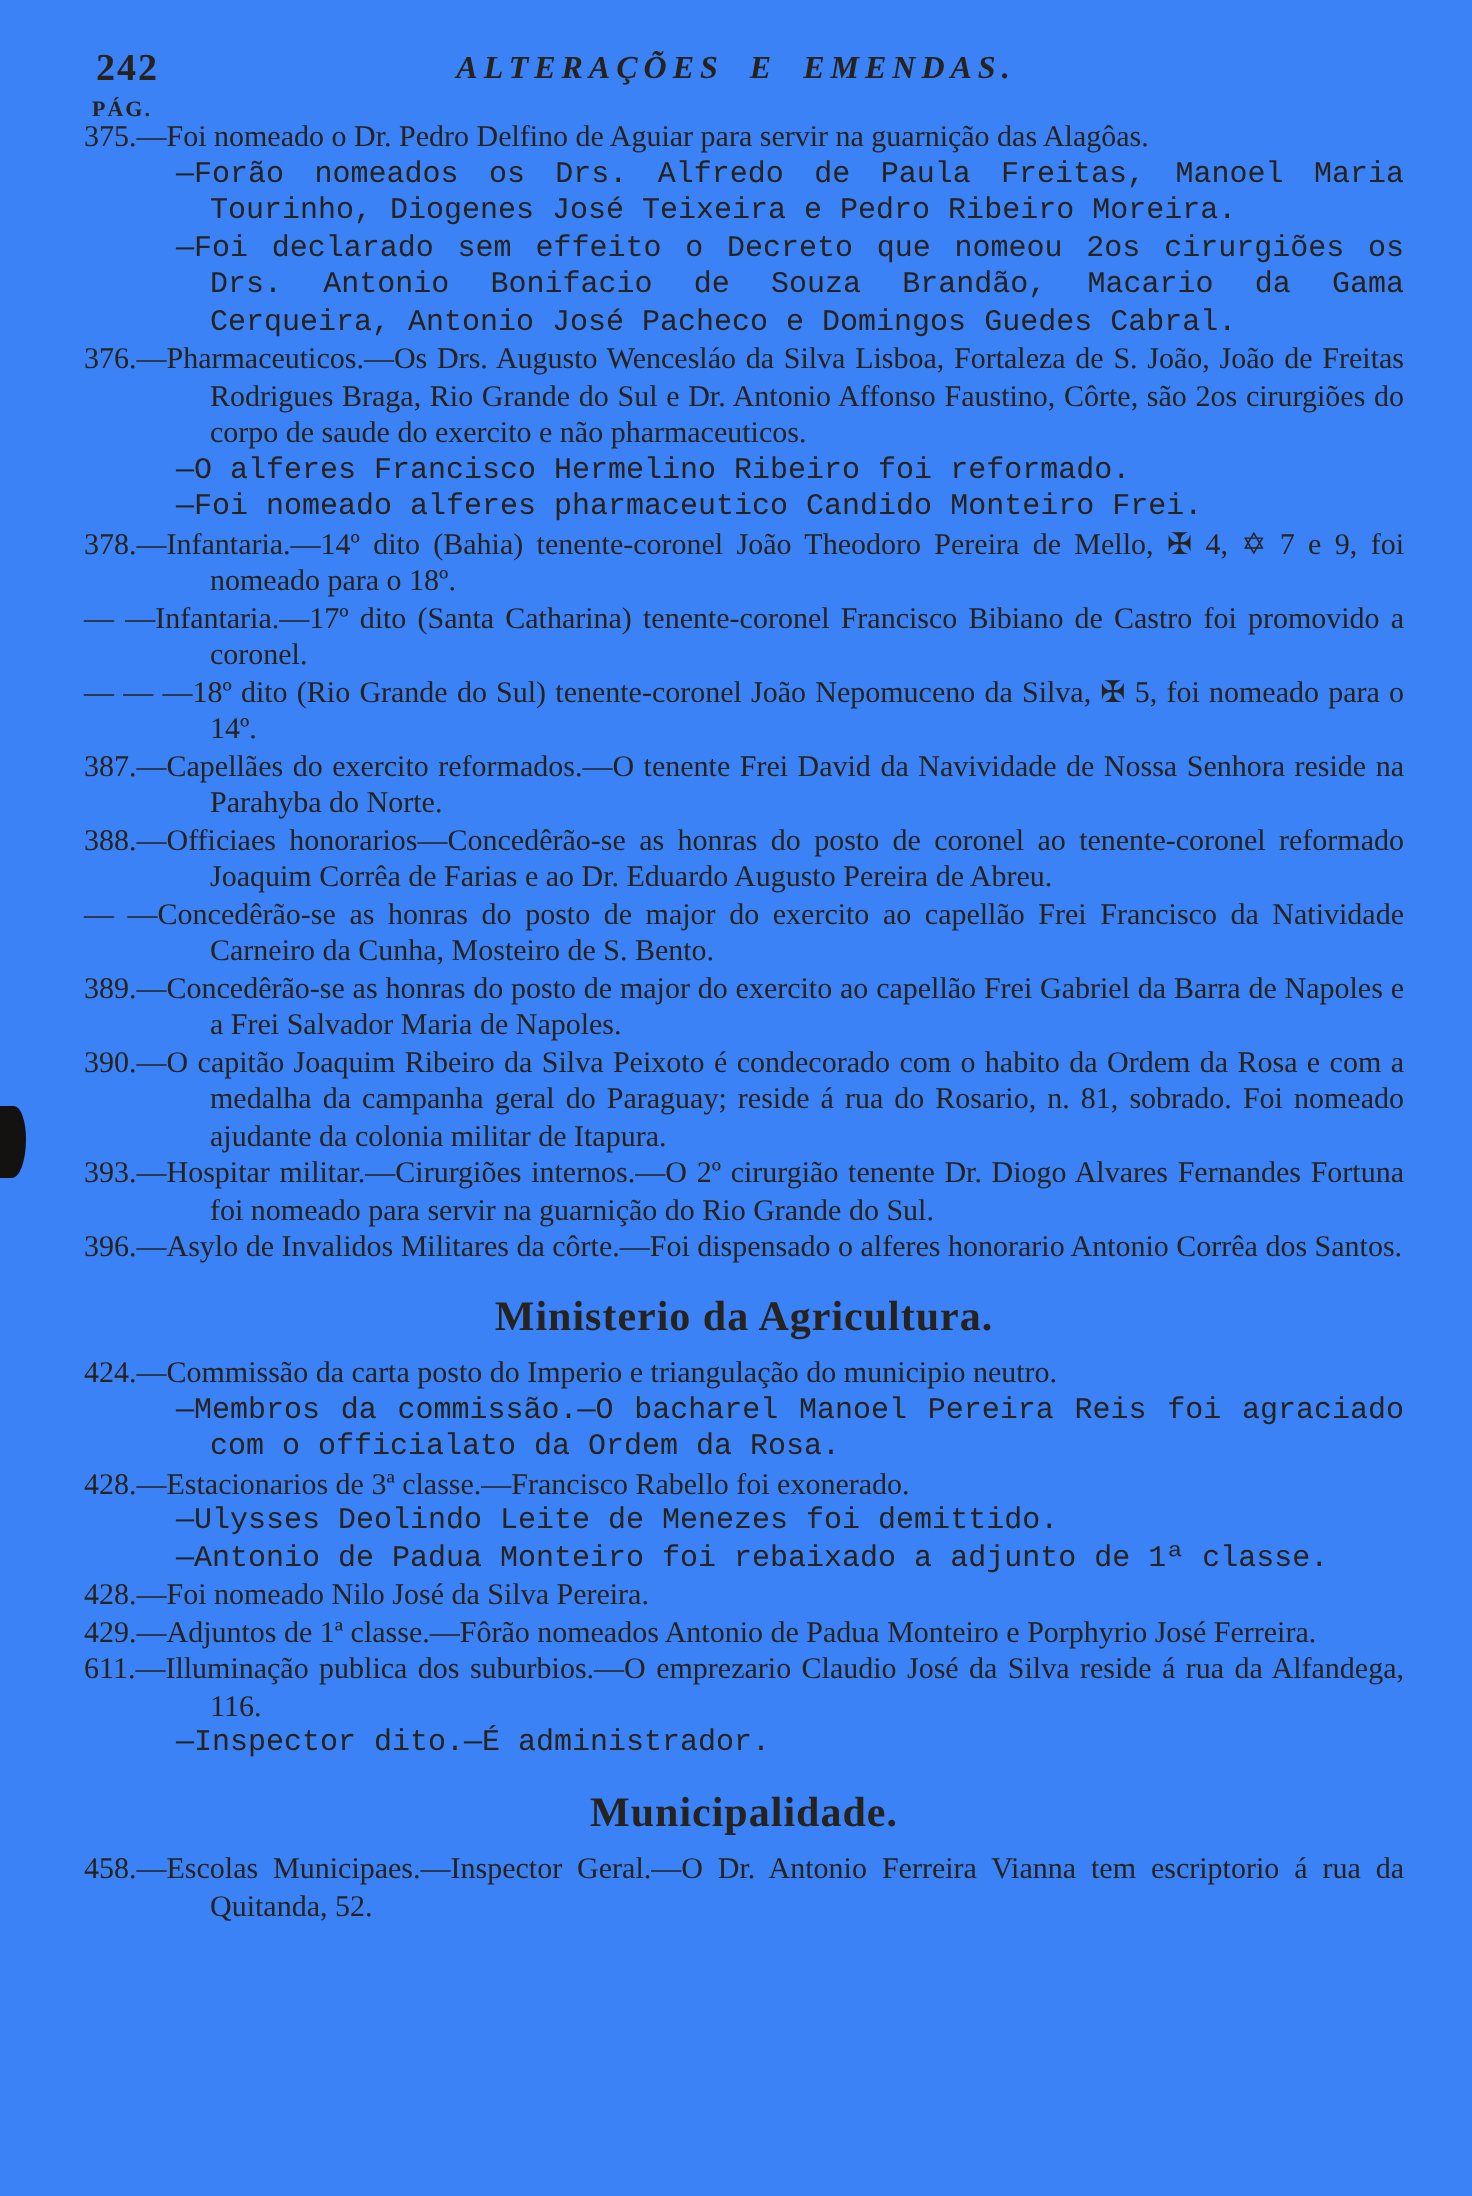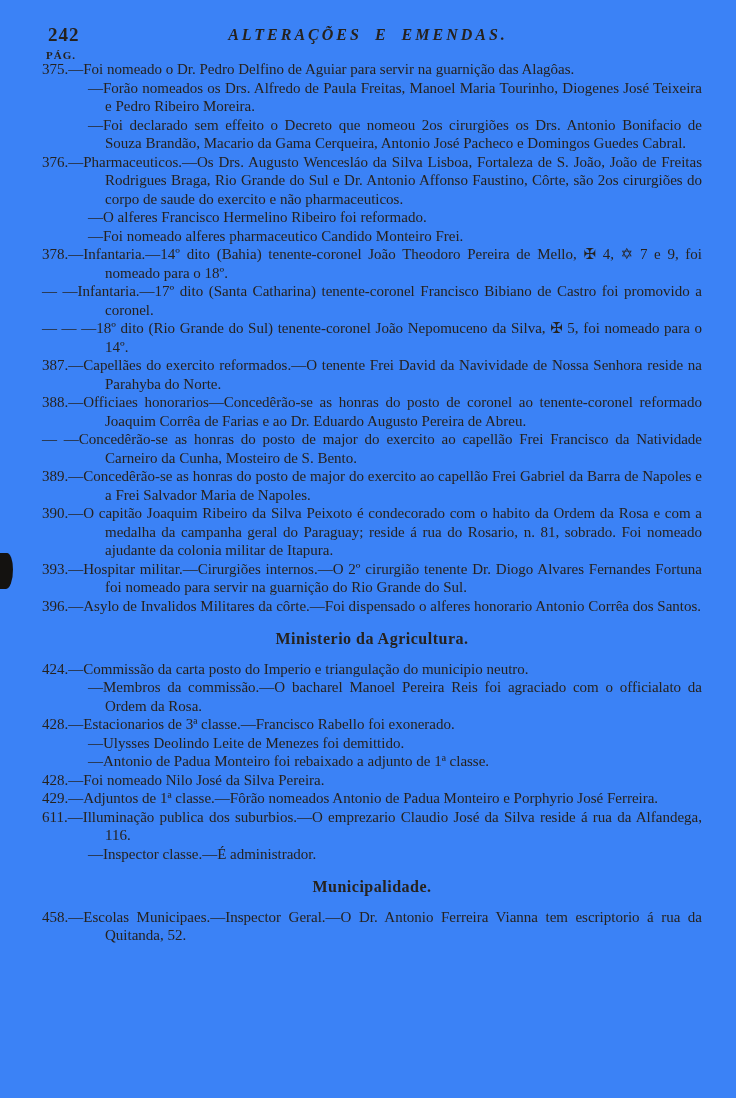--- a/index.html
+++ b/index.html
@@ -45,28 +45,29 @@
     line-height: 18.5px;
     text-align: justify;
   }
   .para {
     padding-left: 63px;
     text-indent: -63px;
     margin: 0;
   }
   .para.sub {
     text-indent: -17px;
+    font-family: Liberation Mono, monospace;
   }
   .pnum {
     white-space: pre;
   }
   .section-heading {
     text-align: center;
     font-weight: bold;
-    font-size: 16px;
+    font-size: 21px;
     letter-spacing: 0.5px;
     margin: 15px 0 11px 0;
     text-indent: 0;
   }
   .ink-smudge {
     position: absolute;
     left: 0;
     top: 553px;
     width: 13px;
     height: 36px;
@@ -100,18 +101,18 @@
       <div class="para main"><span class="pnum">396.</span><span>—Asylo de Invalidos Militares da côrte.—Foi dispensado o alferes honorario Antonio Corrêa dos Santos.</span></div>
       <div class="section-heading">Ministerio da Agricultura.</div>
       <div class="para main"><span class="pnum">424.</span><span>—Commissão da carta posto do Imperio e triangulação do municipio neutro.</span></div>
       <div class="para sub"><span class="pnum"></span><span>—Membros da commissão.—O bacharel Manoel Pereira Reis foi agraciado com o officialato da Ordem da Rosa.</span></div>
       <div class="para main"><span class="pnum">428.</span><span>—Estacionarios de 3ª classe.—Francisco Rabello foi exonerado.</span></div>
       <div class="para sub"><span class="pnum"></span><span>—Ulysses Deolindo Leite de Menezes foi demittido.</span></div>
       <div class="para sub"><span class="pnum"></span><span>—Antonio de Padua Monteiro foi rebaixado a adjunto de 1ª classe.</span></div>
       <div class="para main"><span class="pnum">428.</span><span>—Foi nomeado Nilo José da Silva Pereira.</span></div>
       <div class="para main"><span class="pnum">429.</span><span>—Adjuntos de 1ª classe.—Fôrão nomeados Antonio de Padua Monteiro e Porphyrio José Ferreira.</span></div>
       <div class="para main"><span class="pnum">611.</span><span>—Illuminação publica dos suburbios.—O emprezario Claudio José da Silva reside á rua da Alfandega, 116.</span></div>
-      <div class="para sub"><span class="pnum"></span><span>—Inspector classe.—É administrador.</span></div>
+      <div class="para sub"><span class="pnum"></span><span>—Inspector dito.—É administrador.</span></div>
       <div class="section-heading">Municipalidade.</div>
       <div class="para main"><span class="pnum">458.</span><span>—Escolas Municipaes.—Inspector Geral.—O Dr. Antonio Ferreira Vianna tem escriptorio á rua da Quitanda, 52.</span></div>
     </div>
   <div class="ink-smudge"></div>
 </div>
 
 </body></html>

